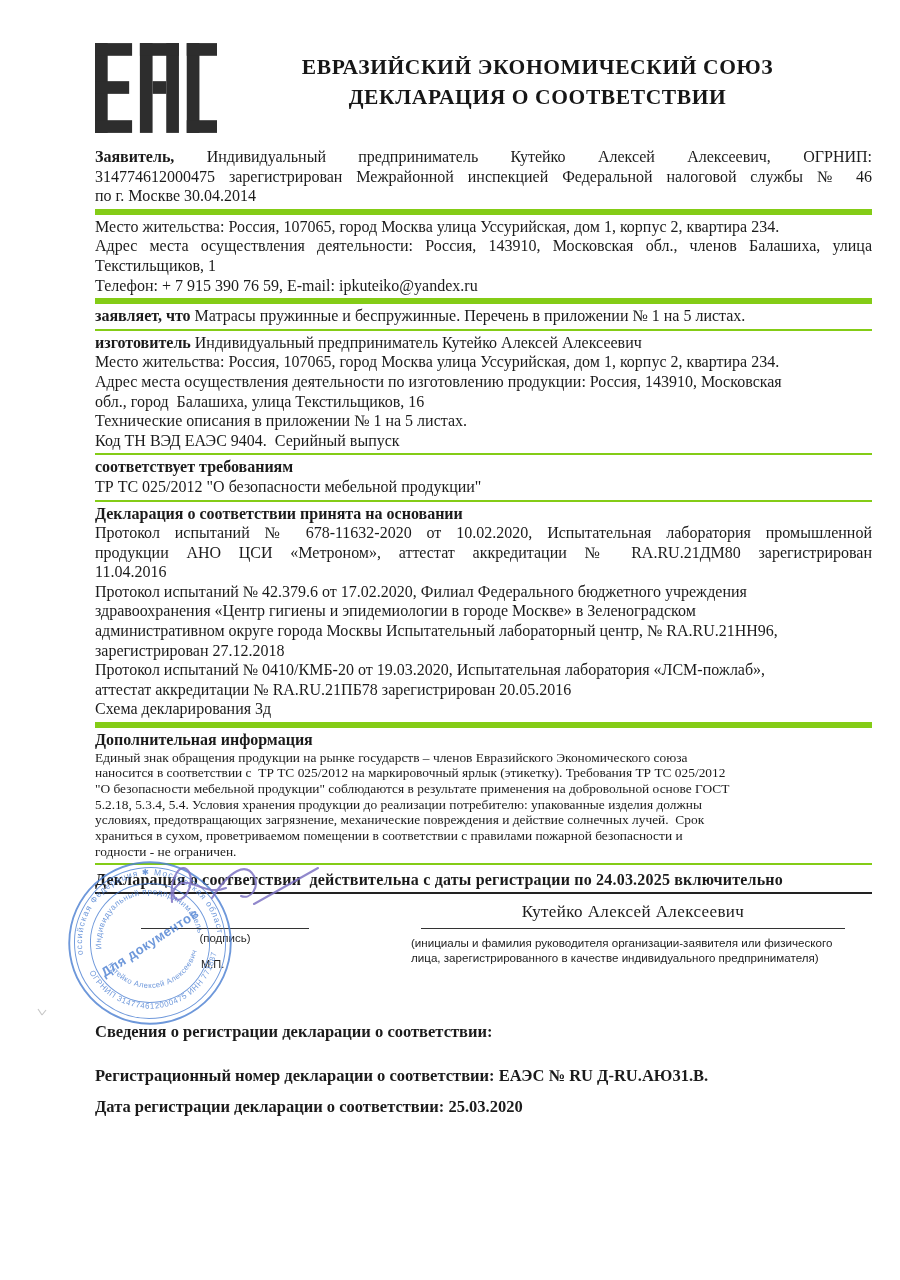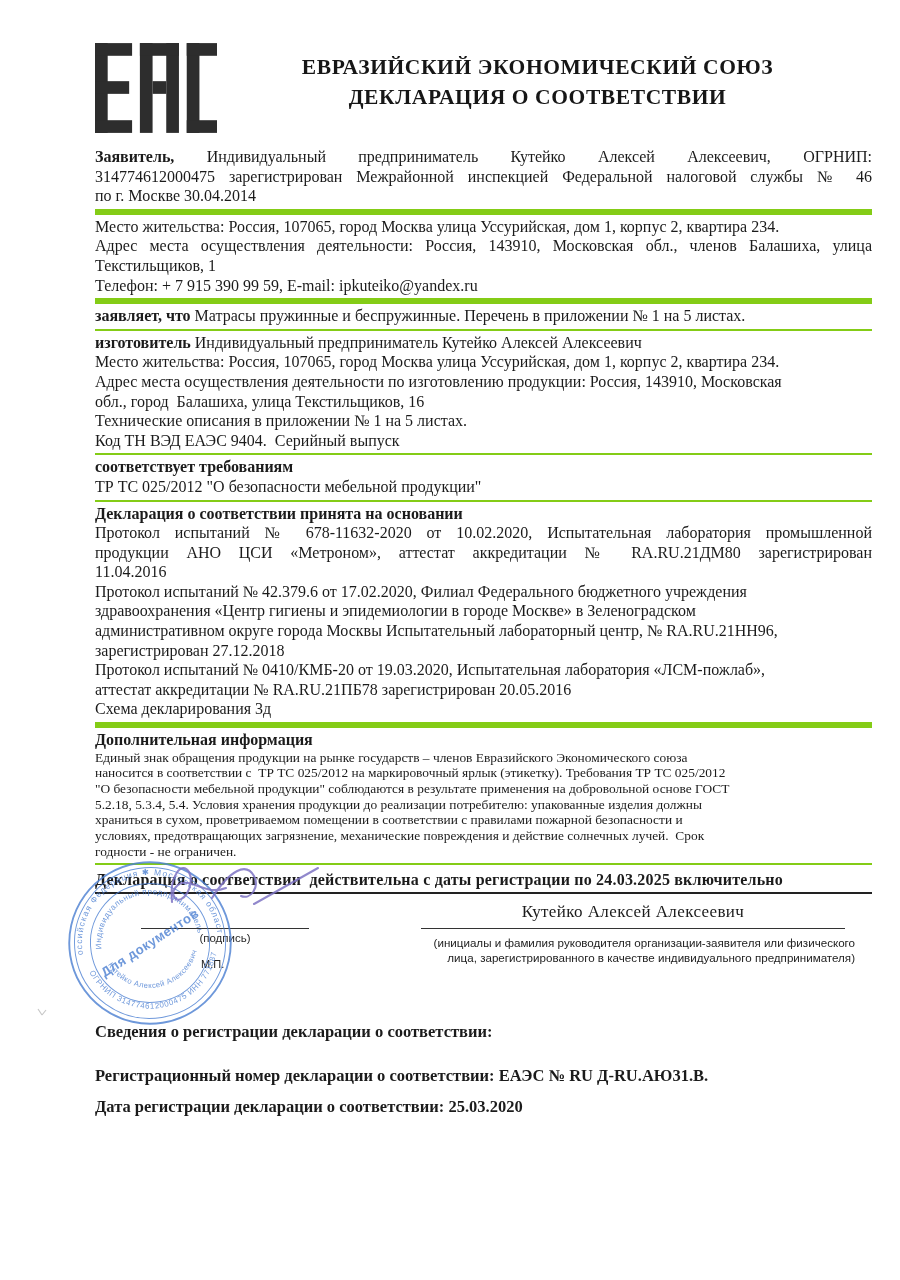--- a/index.html
+++ b/index.html
@@ -42,21 +42,21 @@
   }
   .sig-mp{
     position:absolute;left:106px;top:64px;
     font-family:"Liberation Sans","DejaVu Sans",sans-serif;font-size:11px;color:#222;
   }
   .sig-name{
     position:absolute;left:326px;top:8px;width:424px;text-align:center;
     font-size:17px;letter-spacing:.4px;
   }
   .sig-note{
-    position:absolute;left:316px;top:42px;width:444px;text-align:right;
+    position:absolute;left:316px;top:42px;width:444px;text-align:left;
     font-family:"Liberation Sans","DejaVu Sans",sans-serif;
     font-size:11.6px;line-height:14.5px;color:#222;
   }
   
   .reg{margin-top:4px;}
   .reg-line{font-weight:bold;font-size:16.5px;line-height:20px;white-space:pre;}
   .reg-line.first{margin-top:26px;}
   .reg-line.second{margin-top:24px;}
   .reg-line.third{margin-top:11px;}
   
@@ -99,21 +99,21 @@
   <div id="sections">
       <div class="section">
         <div class="ln j"><b>Заявитель,</b><span> Индивидуальный предприниматель Кутейко Алексей Алексеевич,  ОГРНИП:</span></div>
         <div class="ln j"><span>314774612000475 зарегистрирован Межрайонной инспекцией Федеральной налоговой службы № 46</span></div>
         <div class="ln"><span>по г. Москве 30.04.2014</span></div>
       </div>
       <div class="section">
         <div class="ln"><span>Место жительства: Россия, 107065, город Москва улица Уссурийская, дом 1, корпус 2, квартира 234.</span></div>
         <div class="ln j"><span>Адрес места осуществления деятельности: Россия, 143910, Московская обл., членов  Балашиха, улица</span></div>
         <div class="ln"><span>Текстильщиков, 1</span></div>
-        <div class="ln"><span>Телефон: + 7 915 390 99 59, E-mail: ipkuteiko@yandex.ru</span></div>
+        <div class="ln"><span>Телефон: + 7 915 390 76 59, E-mail: ipkuteiko@yandex.ru</span></div>
       </div>
       <div class="section thick">
         <div class="ln"><b>заявляет, что</b><span> Матрасы пружинные и беспружинные. Перечень в приложении № 1 на 5 листах.</span></div>
       </div>
       <div class="section thick">
         <div class="ln"><b>изготовитель</b><span> Индивидуальный предприниматель Кутейко Алексей Алексеевич</span></div>
         <div class="ln"><span>Место жительства: Россия, 107065, город Москва улица Уссурийская, дом 1, корпус 2, квартира 234.</span></div>
         <div class="ln"><span>Адрес места осуществления деятельности по изготовлению продукции: Россия, 143910, Московская</span></div>
         <div class="ln"><span>обл., город  Балашиха, улица Текстильщиков, 16</span></div>
         <div class="ln"><span>Технические описания в приложении № 1 на 5 листах.</span></div>
@@ -135,22 +135,22 @@
         <div class="ln"><span>Протокол испытаний № 0410/КМБ-20 от 19.03.2020, Испытательная лаборатория «ЛСМ-пожлаб»,</span></div>
         <div class="ln"><span>аттестат аккредитации № RA.RU.21ПБ78 зарегистрирован 20.05.2016</span></div>
         <div class="ln"><span>Схема декларирования 3д</span></div>
       </div>
       <div class="section thick">
         <div class="ln"><b>Дополнительная информация</b></div>
         <div class="ln sm"><span>Единый знак обращения продукции на рынке государств – членов Евразийского Экономического союза</span></div>
         <div class="ln sm"><span>наносится в соответствии с  ТР ТС 025/2012 на маркировочный ярлык (этикетку). Требования ТР ТС 025/2012</span></div>
         <div class="ln sm"><span>"О безопасности мебельной продукции" соблюдаются в результате применения на добровольной основе ГОСТ</span></div>
         <div class="ln sm"><span>5.2.18, 5.3.4, 5.4. Условия хранения продукции до реализации потребителю: упакованные изделия должны</span></div>
+        <div class="ln sm"><span>условиях, предотвращающих загрязнение, механические повреждения и действие солнечных лучей.  Срок</span></div>
         <div class="ln sm"><span>храниться в сухом, проветриваемом помещении в соответствии с правилами пожарной безопасности и</span></div>
-        <div class="ln sm"><span>условиях, предотвращающих загрязнение, механические повреждения и действие солнечных лучей.  Срок</span></div>
         <div class="ln sm"><span>годности - не ограничен.</span></div>
       </div>
       <div class="section validity">
         <div class="ln"><span>Декларация о соответствии  действительна с даты регистрации по 24.03.2025 включительно</span></div>
       </div>
     </div>
 
   <div class="sig-area">
     <div class="sig-line left"></div>
     <div class="sig-line right"></div>

